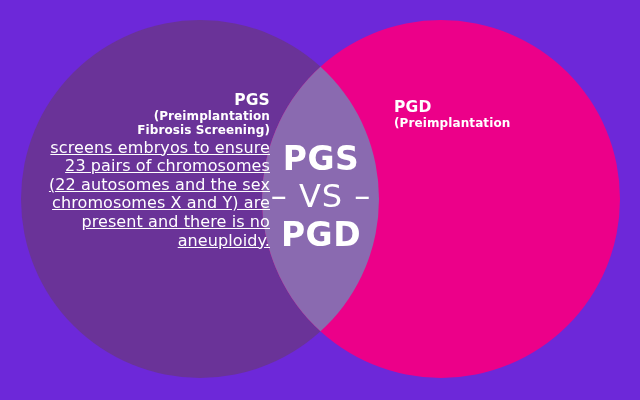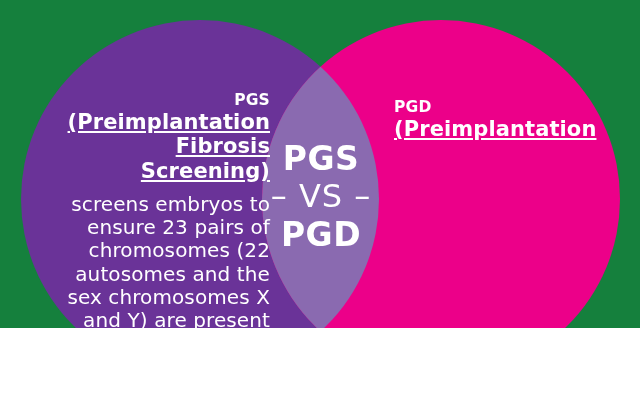--- a/index.html
+++ b/index.html
@@ -3,22 +3,22 @@
 <meta charset="utf-8">
 <style>
   html, body {
     margin: 0;
     padding: 0;
     background: #ffffff;
   }
   #stage {
     position: relative;
     width: 640px;
-    height: 328px;
-    background: #15803d;
+    height: 400px;
+    background: #6d28d9;
     overflow: hidden;
     font-family: "DejaVu Sans", sans-serif;
   }
   #venn-svg {
     position: absolute;
     left: 0;
     top: 0;
     width: 640px;
     height: 400px;
   }
@@ -31,28 +31,28 @@
     line-height: 1.16;
     letter-spacing: .1px;
   }
   .panel .title {
     font-weight: 700;
     font-size: 15.5px;
     letter-spacing: .2px;
   }
   .panel .subtitle {
     font-weight: 700;
-    font-size: 21px;
+    font-size: 12px;
     letter-spacing: .1px;
-    text-decoration: underline;
   }
   .panel .body {
     font-weight: 400;
-    font-size: 20px;
-    margin-top: 10px;
+    font-size: 16px;
+    margin-top: 1px;
+    text-decoration: underline;
   }
 
   #pgs-panel {
     left: 44px;
     top: 92px;
     width: 226px;
     text-align: right;
   }
   #pgd-panel {
     left: 394px;

